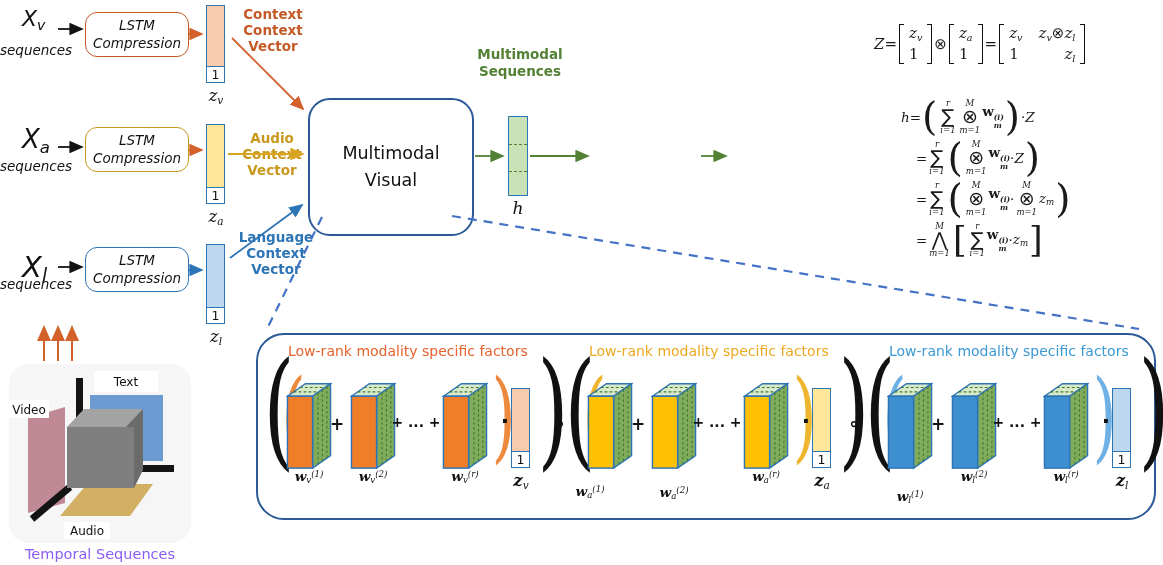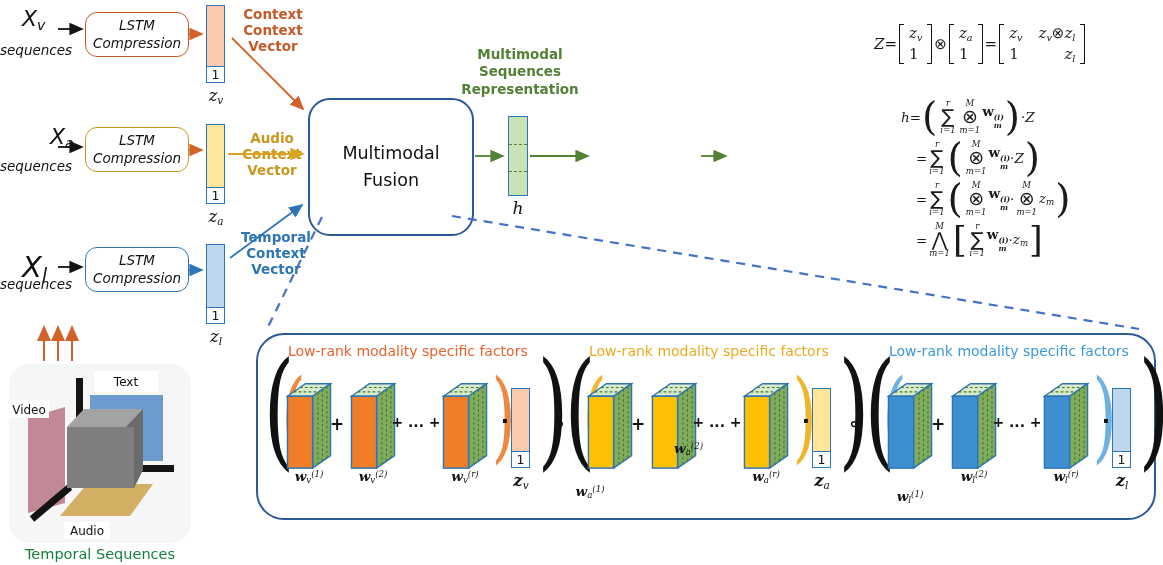--- a/index.html
+++ b/index.html
@@ -16,21 +16,21 @@
   
   .ctx{font-weight:bold;font-size:13.5px;line-height:1.18;text-align:center;}
   .mcr{font-weight:bold;font-size:13.5px;line-height:1.28;text-align:center;}
   
   .vbar{border:1.6px solid #2E75B6;}
   .vone{border:1.6px solid #2E75B6;background:#fff;display:flex;align-items:center;
         justify-content:center;font-size:12.5px;color:#111;}
   .vlabel{font-size:16.5px;text-align:center;}
   .hseg{position:absolute;left:0;right:0;border-top:1.3px dashed #538135;}
   
-  .caption{font-size:14.5px;text-align:center;color:#15803d;}
+  .caption{font-size:14.5px;text-align:center;color:#8b5cf6;}
   .seq{font-style:italic;font-size:13.5px;text-align:center;}
   
   .ptitle{font-size:14px;text-align:center;white-space:nowrap;}
   .optxt{font-weight:bold;font-size:17px;text-align:center;color:#111;}
   .dotop{font-weight:bold;font-size:22px;color:#111;}
   .sepop{font-size:19px;color:#111;font-weight:bold;}
   .wlab{font-size:13.5px;text-align:center;}
   .bigpar{font-family:"DejaVu Serif",serif;line-height:1;display:inline-block;
           transform:scaleX(.62);transform-origin:center top;font-weight:400;}
   
@@ -61,28 +61,27 @@
   .eqline+.eqline{margin-left:15px;}
 </style>
 </head>
 <body>
 
 <div id="canvas">
 
   <div class="abs rbox fusion-box" style="left:308px;top:98px;width:166px;height:138px;">
     <div>
         <div>Multimodal</div>
-        <div>Fusion</div>
+        <div>Visual</div>
       </div>
   </div>
 
   <div class="abs mcr" style="left:444px;top:46px;width:152px;color:#538135;">
       <div>Multimodal</div>
       <div>Sequences</div>
-      <div>Representation</div>
     </div>
 
   <div class="abs vbar" style="left:508px;top:116px;width:20px;height:80px;background:#C9E2B8;">
     <div class="hseg" style="top:27px;"></div>
     <div class="hseg" style="top:54px;"></div>
   </div>
   <div class="abs math vlabel" style="left:504px;top:198px;width:28px;font-size:17px;"><span class="mi">h</span></div>
 
 
 
@@ -273,21 +272,21 @@
       </div>
     </div>
     <div class="abs ctx" style="left: 232px; top: 7px; width: 82px; color: rgb(198, 90, 39);">
       <div>Context</div>
       <div>Context</div>
       <div>Vector</div>
     </div>
     <div class="abs vbar" style="left: 206px; top: 5px; width: 19px; height: 62px; background: rgb(248, 203, 173);"></div>
     <div class="abs vone" style="left: 206px; top: 66px; width: 19px; height: 17px;">1</div>
     <div class="abs math vlabel" style="left: 196px; top: 86px; width: 40px;"><span class="mi">z</span><span class="mi msub">v</span></div>
-    <div class="abs math sansmath" style="left: 22px; top: 124px; font-size: 22px; margin-left: 28px;"><span class="mi">X</span><span class="mi msub">a</span></div>
+    <div class="abs math sansmath" style="left: 22px; top: 124px; font-size: 26px;"><span class="mi">X</span><span class="mi msub">a</span></div>
     <div class="abs seq" style="left: 0px; top: 158px; width: 70px;">sequences</div>
     <div class="abs rbox lstm-box" style="left: 85px; top: 127px; width: 104px; height: 45px; border-color: rgb(201, 151, 28);">
       <div>
         <div>LSTM</div>
         <div>Compression</div>
       </div>
     </div>
     <div class="abs ctx" style="left: 234px; top: 131px; width: 76px; color: rgb(201, 151, 28);">
       <div>Audio</div>
       <div>Context</div>
@@ -298,21 +297,21 @@
     <div class="abs math vlabel" style="left: 196px; top: 207px; width: 40px;"><span class="mi">z</span><span class="mi msub">a</span></div>
     <div class="abs math sansmath" style="left: 22px; top: 250px; font-size: 29px;"><span class="mi">X</span><span class="mi msub">l</span></div>
     <div class="abs seq" style="left: 0px; top: 276px; width: 70px;">sequences</div>
     <div class="abs rbox lstm-box" style="left: 85px; top: 247px; width: 104px; height: 45px; border-color: rgb(46, 117, 182);">
       <div>
         <div>LSTM</div>
         <div>Compression</div>
       </div>
     </div>
     <div class="abs ctx" style="left: 234px; top: 230px; width: 84px; color: rgb(46, 117, 182);">
-      <div>Temporal</div>
+      <div>Language</div>
       <div>Context</div>
       <div>Vector</div>
     </div>
     <div class="abs vbar" style="left: 206px; top: 244px; width: 19px; height: 64px; background: rgb(189, 215, 238);"></div>
     <div class="abs vone" style="left: 206px; top: 307px; width: 19px; height: 17px;">1</div>
     <div class="abs math vlabel" style="left: 196px; top: 327px; width: 40px;"><span class="mi">z</span><span class="mi msub">l</span></div>
     <span class="abs bigpar" style="left: 254px; top: 345px; font-size: 128px; color: rgb(17, 17, 17);">(</span>
     <span class="abs bigpar" style="left: 528px; top: 345px; font-size: 128px; color: rgb(17, 17, 17);">)</span>
     <div class="abs ptitle" style="left: 288px; top: 343px; width: 238px; color: rgb(232, 98, 45);">Low-rank modality specific factors</div>
     <span class="abs bigpar" style="left: 274px; top: 366px; font-size: 100px; color: rgb(237, 138, 63);">(</span>
@@ -376,21 +375,21 @@
     <div class="abs" style="left: 651px; top: 381px; width: 46px; height: 88px;"><svg width="46" height="88" viewBox="0 0 50 98">
         <polygon points="1,17 21,3 49,3 29,17" fill="#D9EACB" stroke="#2E75B6" stroke-width="1.6"></polygon>
         <polygon points="29,17 49,3 49,83 29,97" fill="#81AC5C" stroke="#2E75B6" stroke-width="1.6"></polygon>
         <line x1="8" y1="12.1" x2="36" y2="12.1" stroke="#3E7A2E" stroke-width="1.2" stroke-dasharray="3 2.5"></line>
         <line x1="15" y1="7.2" x2="43" y2="7.2" stroke="#3E7A2E" stroke-width="1.2" stroke-dasharray="3 2.5"></line>
         <line x1="35" y1="12.8" x2="35" y2="92.8" stroke="#3E7A2E" stroke-width="1.2" stroke-dasharray="3 2.5"></line>
         <line x1="40" y1="9.299999999999999" x2="40" y2="89.3" stroke="#3E7A2E" stroke-width="1.2" stroke-dasharray="3 2.5"></line>
         <line x1="45" y1="5.799999999999999" x2="45" y2="85.8" stroke="#3E7A2E" stroke-width="1.2" stroke-dasharray="3 2.5"></line>
         <rect x="1" y="17" width="28" height="80" fill="#FFC103" stroke="#2E75B6" stroke-width="1.6"></rect>
       </svg></div>
-    <div class="abs math wlab" style="left: 645px; top: 440px; width: 58px; text-align: right;"><span class="mi mbi">w</span><span class="mi msub">a</span><span class="mi msup">(2)</span></div>
+    <div class="abs math wlab" style="left: 645px; top: 484px; width: 58px;"><span class="mi mbi">w</span><span class="mi msub">a</span><span class="mi msup">(2)</span></div>
     <div class="abs" style="left: 743px; top: 381px; width: 46px; height: 88px;"><svg width="46" height="88" viewBox="0 0 50 98">
         <polygon points="1,17 21,3 49,3 29,17" fill="#D9EACB" stroke="#2E75B6" stroke-width="1.6"></polygon>
         <polygon points="29,17 49,3 49,83 29,97" fill="#81AC5C" stroke="#2E75B6" stroke-width="1.6"></polygon>
         <line x1="8" y1="12.1" x2="36" y2="12.1" stroke="#3E7A2E" stroke-width="1.2" stroke-dasharray="3 2.5"></line>
         <line x1="15" y1="7.2" x2="43" y2="7.2" stroke="#3E7A2E" stroke-width="1.2" stroke-dasharray="3 2.5"></line>
         <line x1="35" y1="12.8" x2="35" y2="92.8" stroke="#3E7A2E" stroke-width="1.2" stroke-dasharray="3 2.5"></line>
         <line x1="40" y1="9.299999999999999" x2="40" y2="89.3" stroke="#3E7A2E" stroke-width="1.2" stroke-dasharray="3 2.5"></line>
         <line x1="45" y1="5.799999999999999" x2="45" y2="85.8" stroke="#3E7A2E" stroke-width="1.2" stroke-dasharray="3 2.5"></line>
         <rect x="1" y="17" width="28" height="80" fill="#FFC103" stroke="#2E75B6" stroke-width="1.6"></rect>
       </svg></div>

